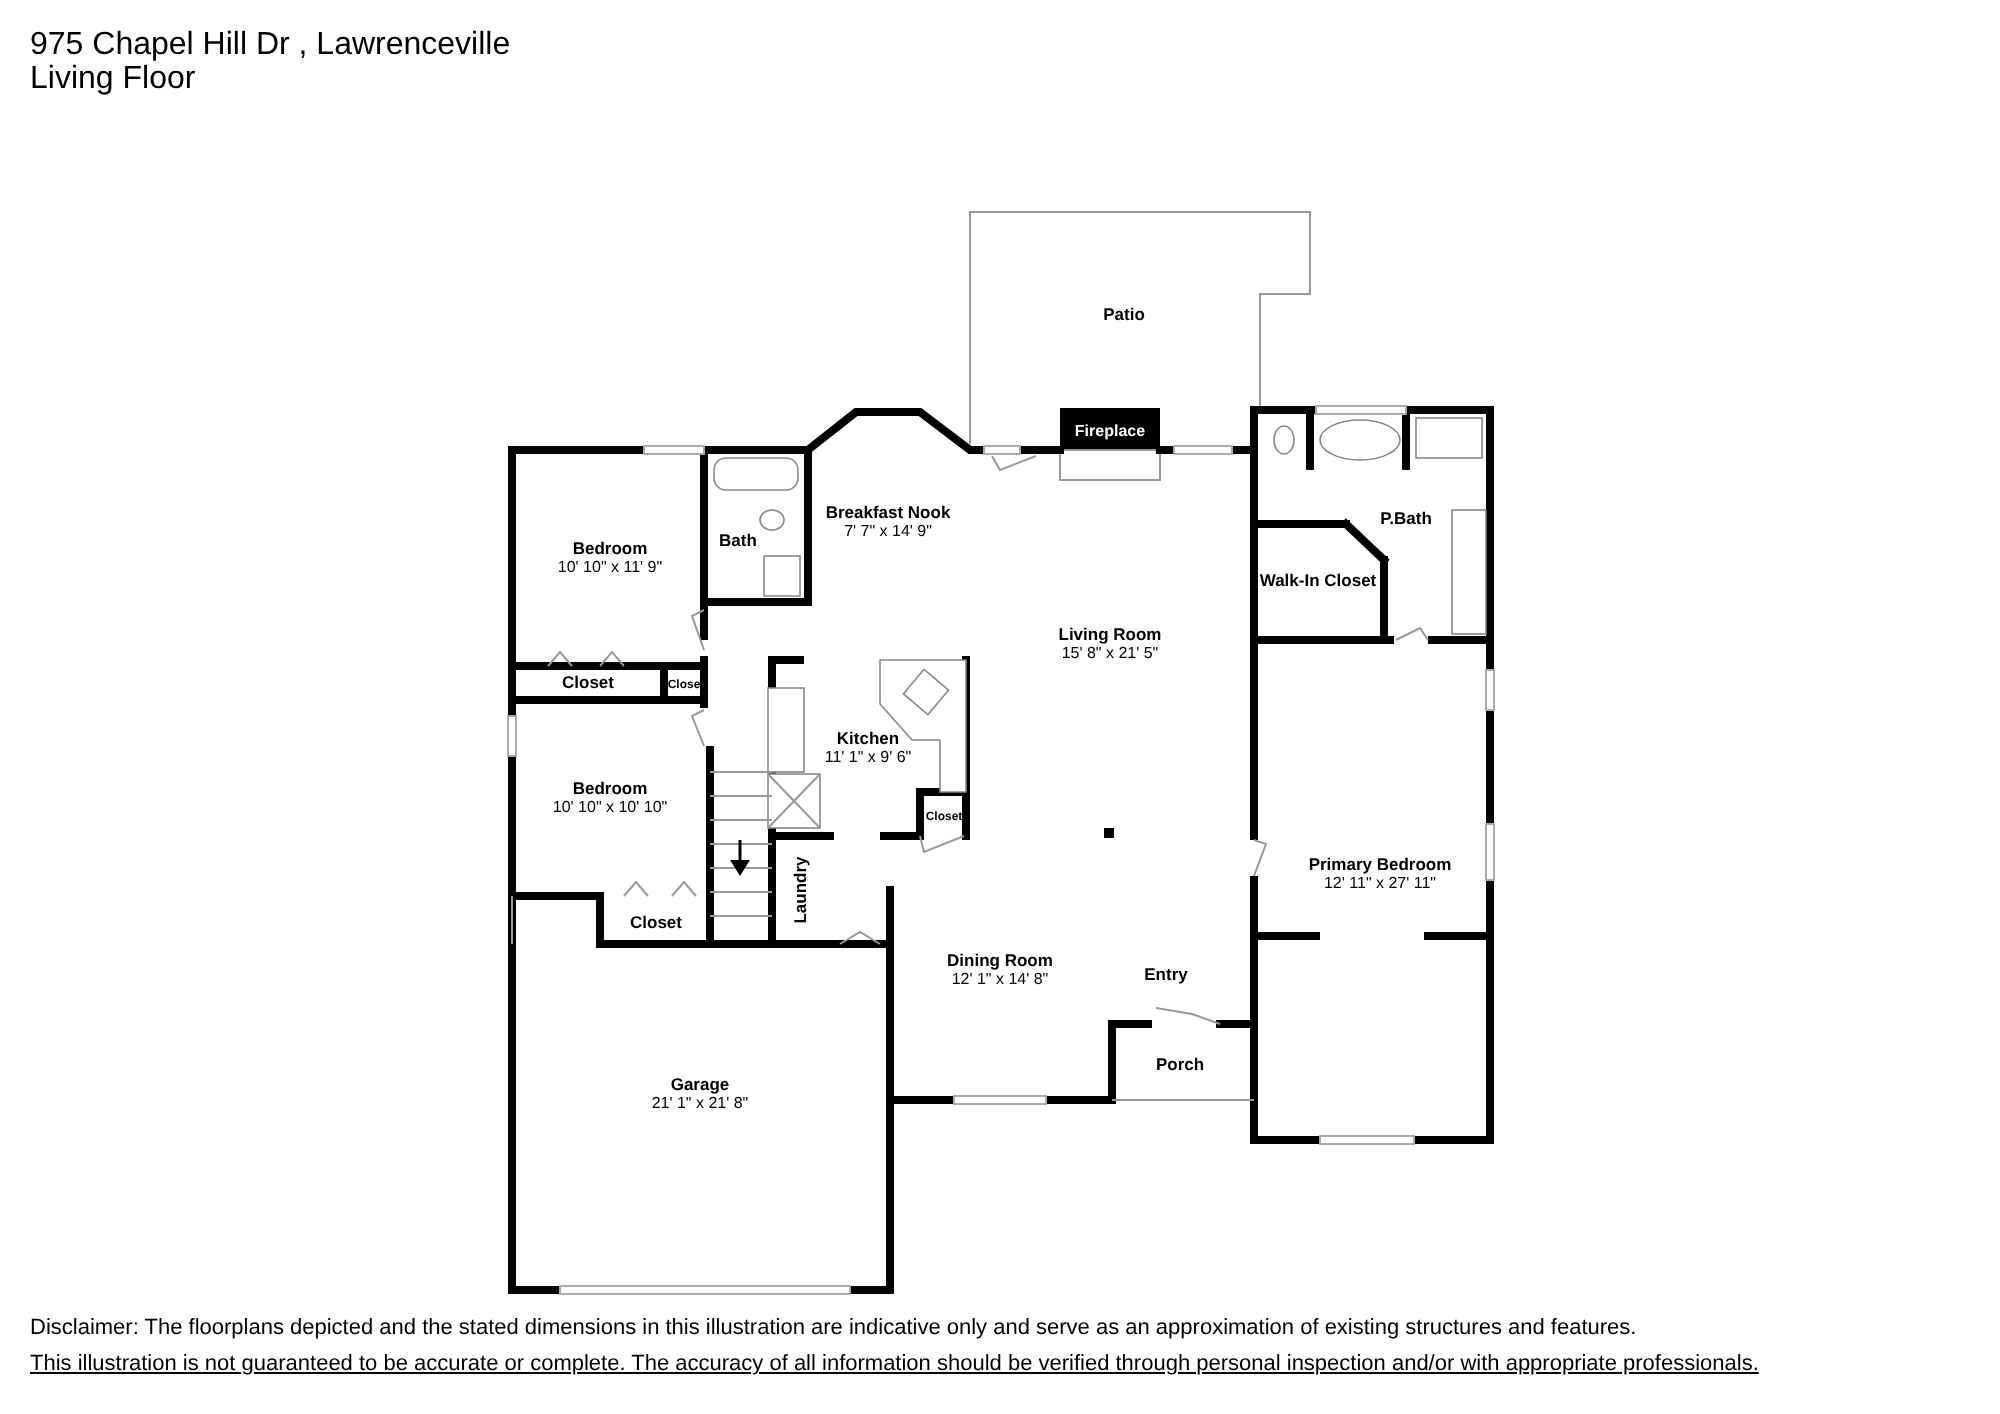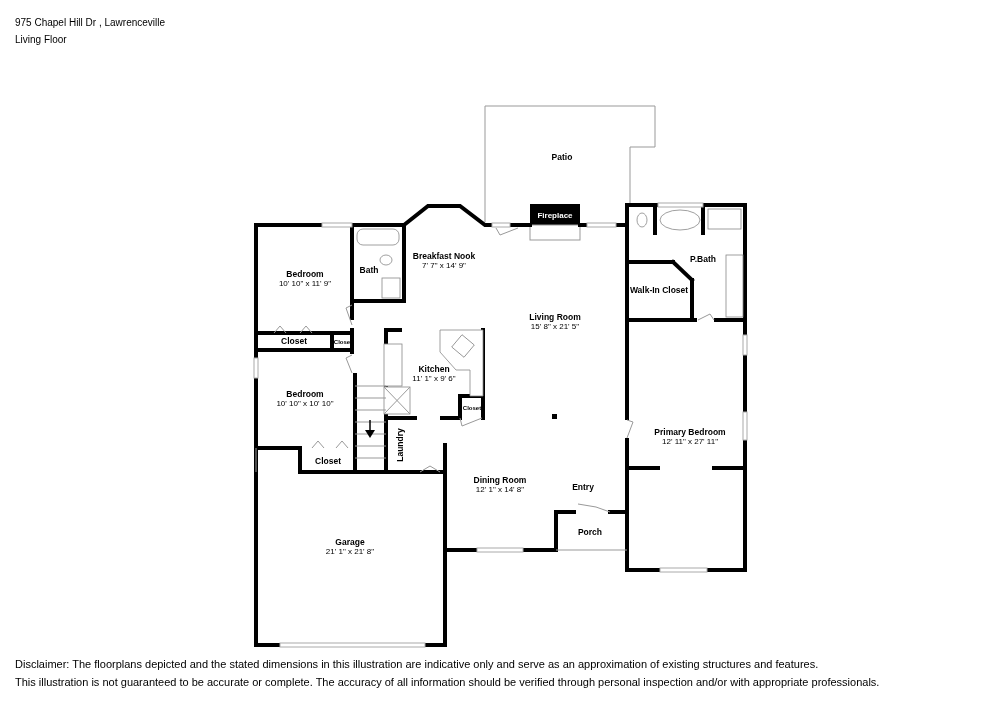--- a/index.html
+++ b/index.html
@@ -1,22 +1,22 @@
 <!DOCTYPE html>
 <html><head>
 <meta charset="utf-8">
 <style>
   html, body { margin:0; padding:0; background:#ffffff; }
   body { width:1000px; height:707px; position:relative; overflow:hidden; font-family:"Liberation Sans", sans-serif; color:#000; }
-  .hdr { position:absolute; left:15px; font-size:10px; line-height:15px; }
+  .hdr { position:absolute; left:15px; font-size:16px; line-height:15px; }
   #addr { top:15px; }
   #floor { top:32px; }
   .disc { position:absolute; left:15px; font-size:11px; line-height:14px; white-space:nowrap; }
   #d1 { top:657px; }
-  #d2 { top:675px; }
+  #d2 { top:675px;text-decoration:underline; }
   svg { position:absolute; left:0; top:0; }
   .lbl { font-family:"Liberation Sans", sans-serif; font-size:8.5px; font-weight:bold; text-anchor:middle; fill:#000; }
   .dim { font-family:"Liberation Sans", sans-serif; font-size:8px; text-anchor:middle; fill:#000; }
   .sm { font-family:"Liberation Sans", sans-serif; font-size:6px; font-weight:bold; text-anchor:middle; fill:#000; }
   .fp { font-family:"Liberation Sans", sans-serif; font-size:8px; font-weight:bold; text-anchor:middle; fill:#fff; }
   .w { stroke:#000; stroke-width:4; fill:none; stroke-linecap:square; }
   .t { stroke:#999; stroke-width:1; fill:none; }
   .win { stroke:#aaa; stroke-width:1; fill:#fff; }
   .fix { stroke:#888; stroke-width:0.8; fill:#fff; }
 </style>

